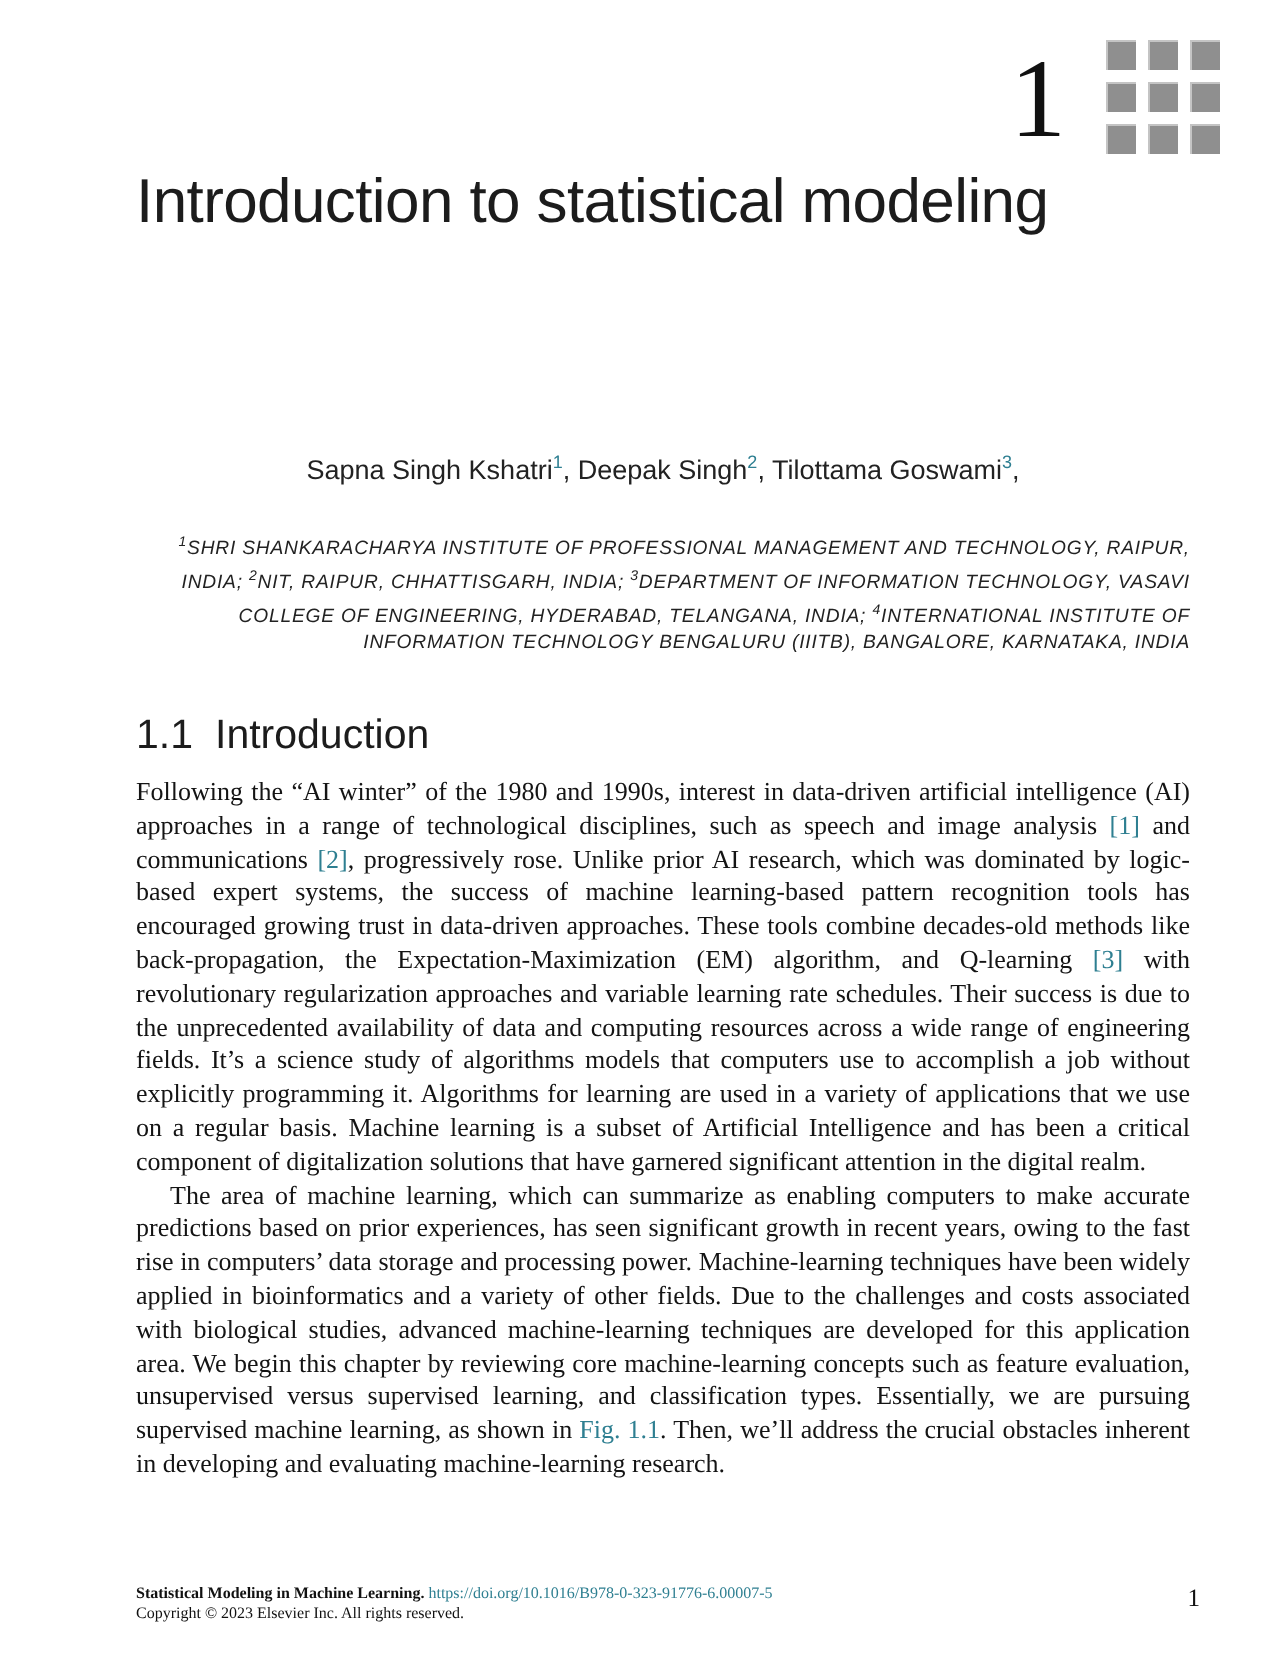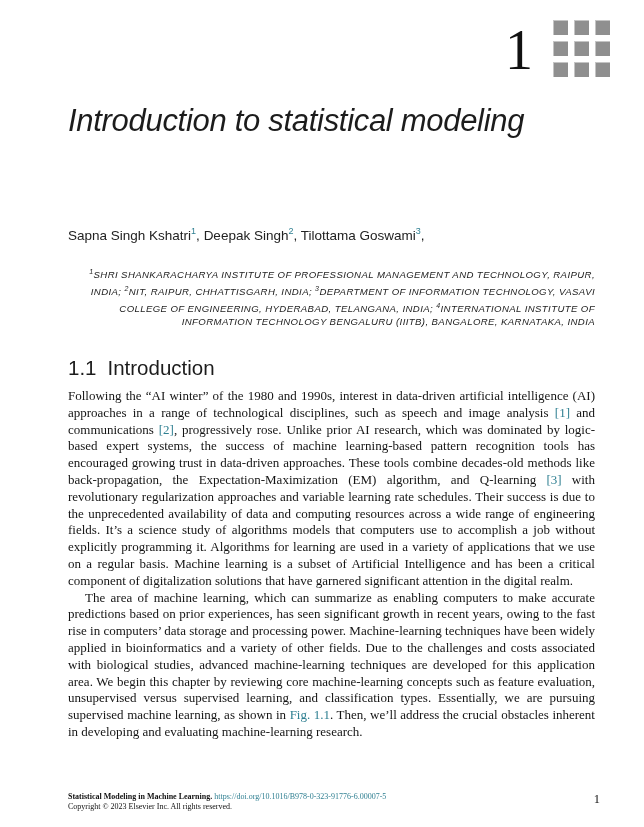--- a/index.html
+++ b/index.html
@@ -30,31 +30,30 @@
     gap: 6px;
     margin-bottom: 1px;
   }
   .grid-icon span {
     background: var(--grid-gray);
     border-top: 1px solid #c4c4c4;
     border-left: 1px solid #c4c4c4;
   }
   
   .title {
-    position: absolute; top: 102px; left: 68px; right: 44px;
+    position: absolute; top: 82px; left: 68px; right: 44px;
     font-family: "Liberation Sans", sans-serif;
     font-weight: 400; letter-spacing: -0.3px;
     font-size: 31px; line-height: 38px;
     color: #1c1c1c;
-    font-style: italic;
   }
   
   .authors {
     position: absolute; top: 223px; left: 68px; right: 49px;
-    text-align: left;
+    text-align: center;
     font-family: "Liberation Sans", sans-serif;
     font-size: 13.5px; line-height: 17.5px; color: #222;
   }
   .authors sup, .teal-sup {
     color: var(--accent);
     font-size: 9px;
   }
   
   .affiliations {
     position: absolute; top: 265px; left: 68px; right: 49px;

